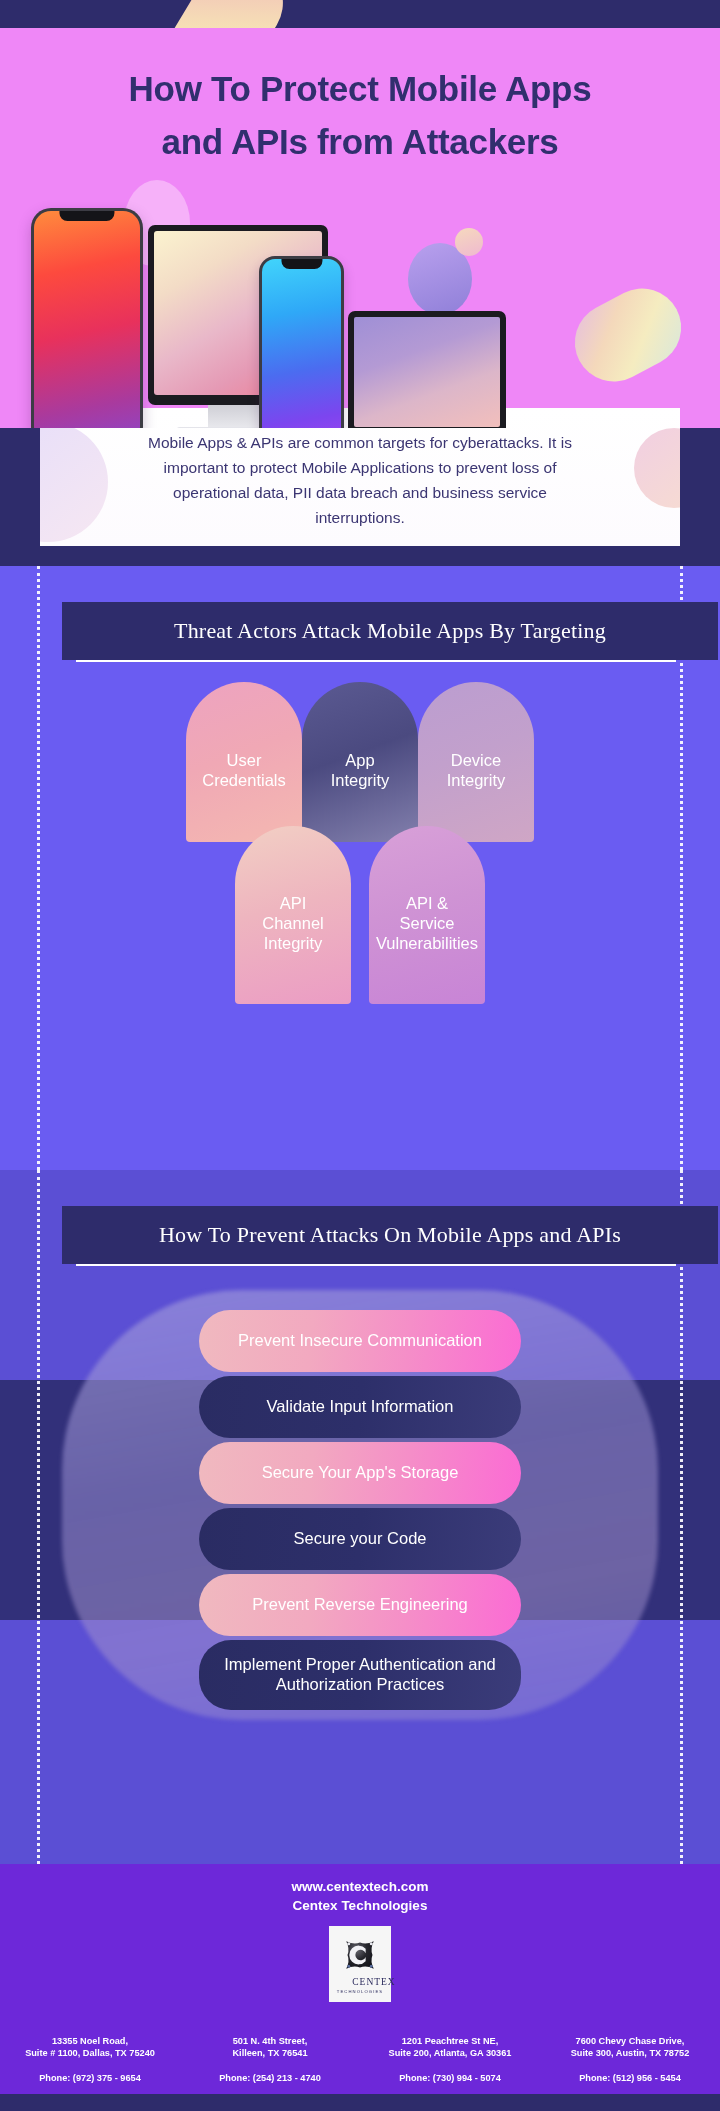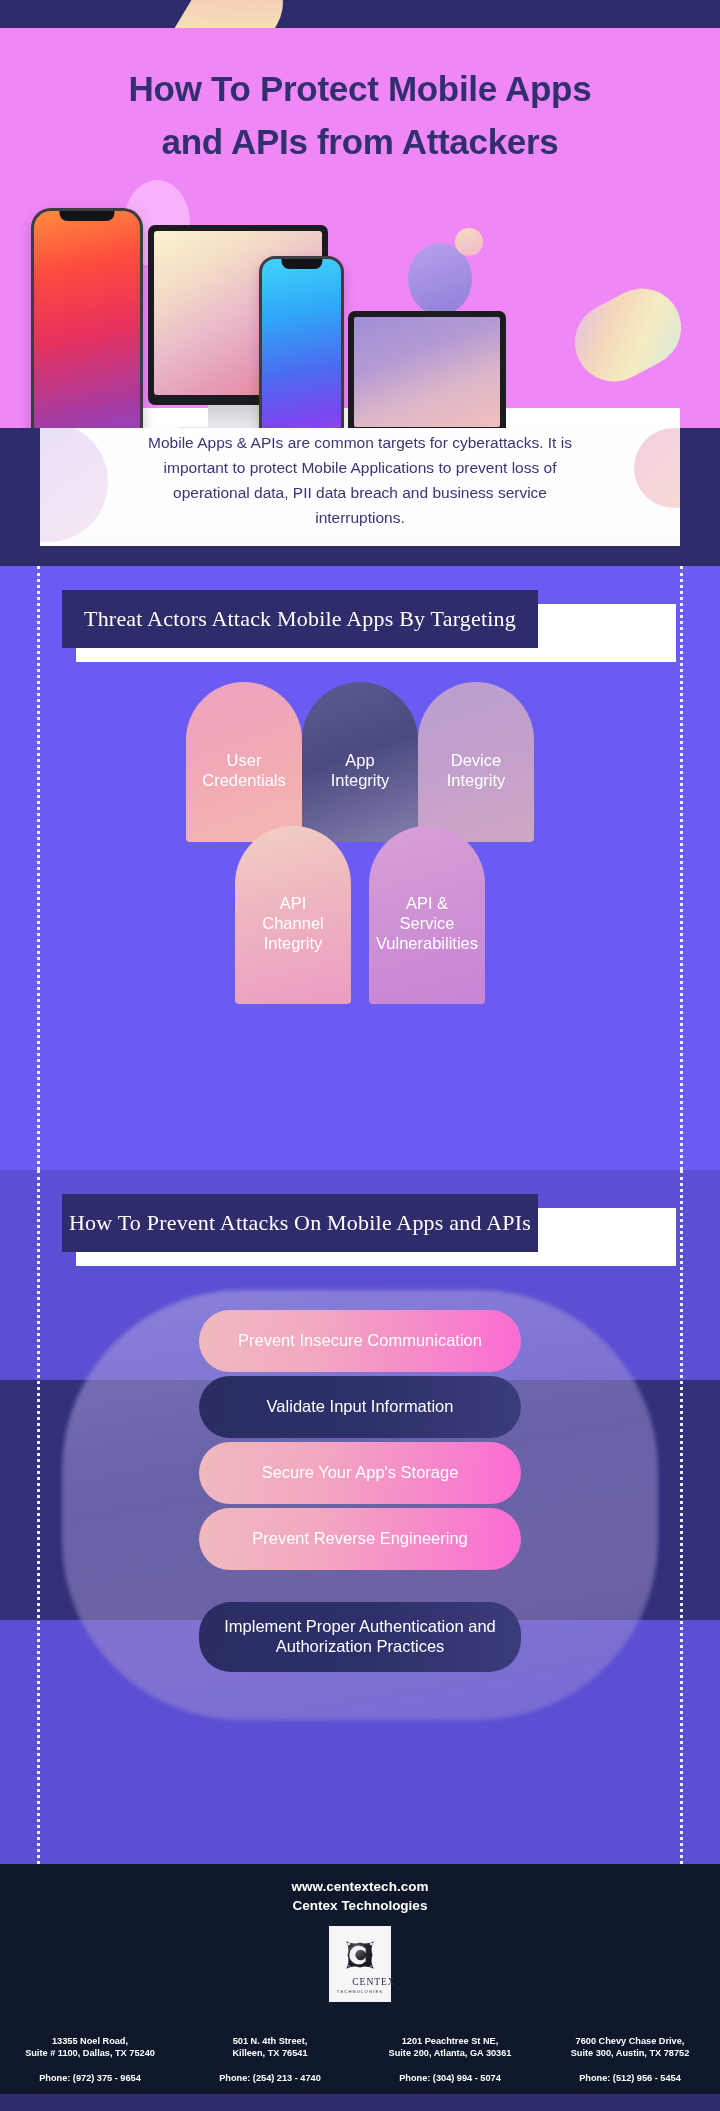--- a/index.html
+++ b/index.html
@@ -197,22 +197,22 @@
     position: absolute; left: 62px; top: 24px;
     width: 600px; height: 60px;
     z-index: 6;
   }
   .banner-shadow {
     position: absolute; left: 14px; top: 14px;
     width: 600px; height: 58px;
     background: #ffffff;
   }
   .banner-box {
-    position: absolute; left: 0; top: 0;
-    width: 476px; height: 58px;
+    position: absolute; left: 0; top: 12px;
+    width: 656px; height: 58px;
     background: #2e2c6b;
     display: flex; align-items: center; justify-content: center;
   }
   .banner-box .banner-text {
     color: #ffffff;
     font-family: "Liberation Serif", serif;
     font-size: 22px;
     letter-spacing: .2px;
   }
 
@@ -280,27 +280,27 @@
     font-size: 16.5px;
     line-height: 1.2;
     padding: 0 16px;
   }
   .pill.pink {
     background: linear-gradient(95deg,#f0b9bf 0%, #f2a9c0 35%, #f58ec8 65%, #fb6bd4 100%);
   }
   .pill.dark {
     background: linear-gradient(95deg,#2a2c63 0%, #2d2f6a 50%, #3b3c7a 100%);
   }
-  .pill.two-line { height: 70px; margin-top: 28px; }
+  .pill.two-line { height: 70px; }
 
   
   .footer {
     position: absolute; top: 1864px; left: 0;
     width: 720px; height: 230px;
-    background: #0f172a;
+    background: #6d28d9;
     text-align: center;
     overflow: hidden;
   }
   .footer-site {
     margin-top: 15px;
     color: #ffffff;
     font-size: 13.5px;
     font-weight: bold;
   }
   .footer-company {
@@ -444,20 +444,23 @@
 
     <div class="pill-list">
       <div class="pill pink">
         <span>Prevent Insecure Communication</span>
       </div>
       <div class="pill dark">
         <span>Validate Input Information</span>
       </div>
       <div class="pill pink">
         <span>Secure Your App's Storage</span>
+      </div>
+      <div class="pill dark">
+        <span>Secure your Code</span>
       </div>
       <div class="pill pink">
         <span>Prevent Reverse Engineering</span>
       </div>
       <div class="pill dark two-line">
         <span>Implement Proper Authentication and Authorization Practices</span>
       </div>
     </div>
   </div>
 
@@ -492,21 +495,21 @@
         <div class="phone">Phone: (972) 375 - 9654</div>
       </div>
       <div class="addr">
         <div>501 N. 4th Street,</div>
         <div>Killeen, TX 76541</div>
         <div class="phone">Phone: (254) 213 - 4740</div>
       </div>
       <div class="addr">
         <div>1201 Peachtree St NE,</div>
         <div>Suite 200, Atlanta, GA 30361</div>
-        <div class="phone">Phone: (304) 994 - 5074</div>
+        <div class="phone">Phone: (730) 994 - 5074</div>
       </div>
       <div class="addr">
         <div>7600 Chevy Chase Drive,</div>
         <div>Suite 300, Austin, TX 78752</div>
         <div class="phone">Phone: (512) 956 - 5454</div>
       </div>
     </div>
   </div>
 
 </div>

